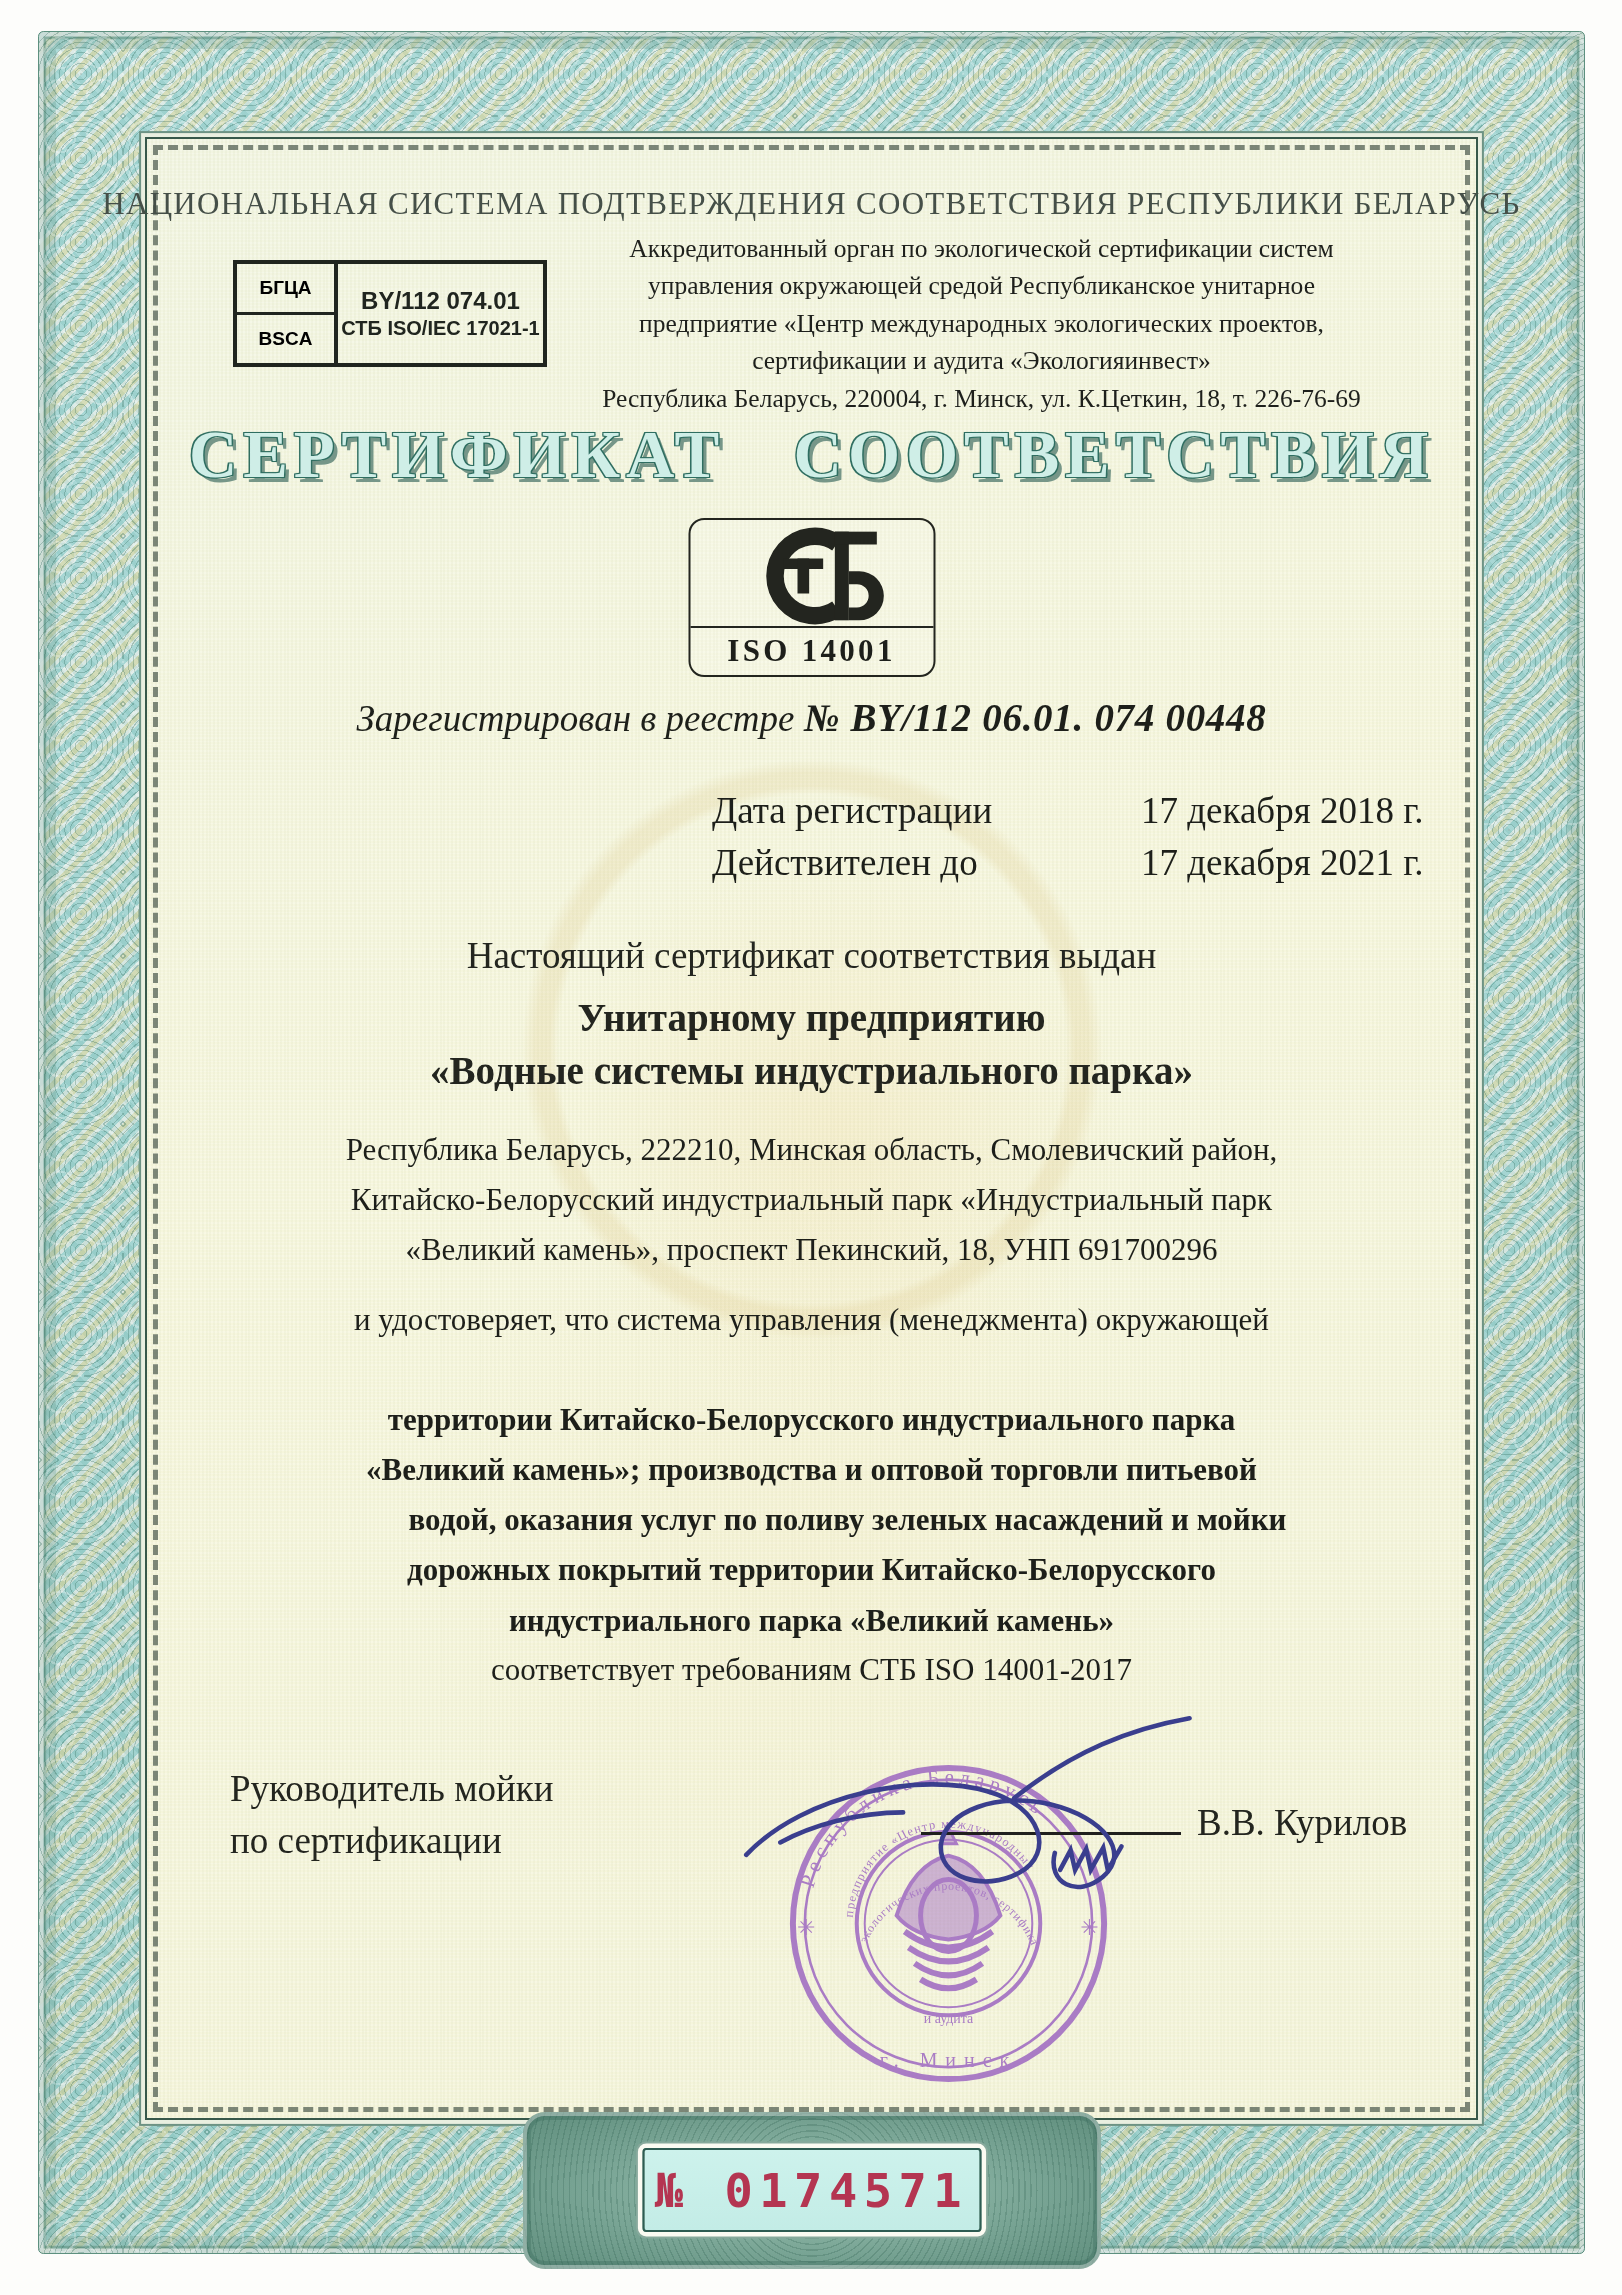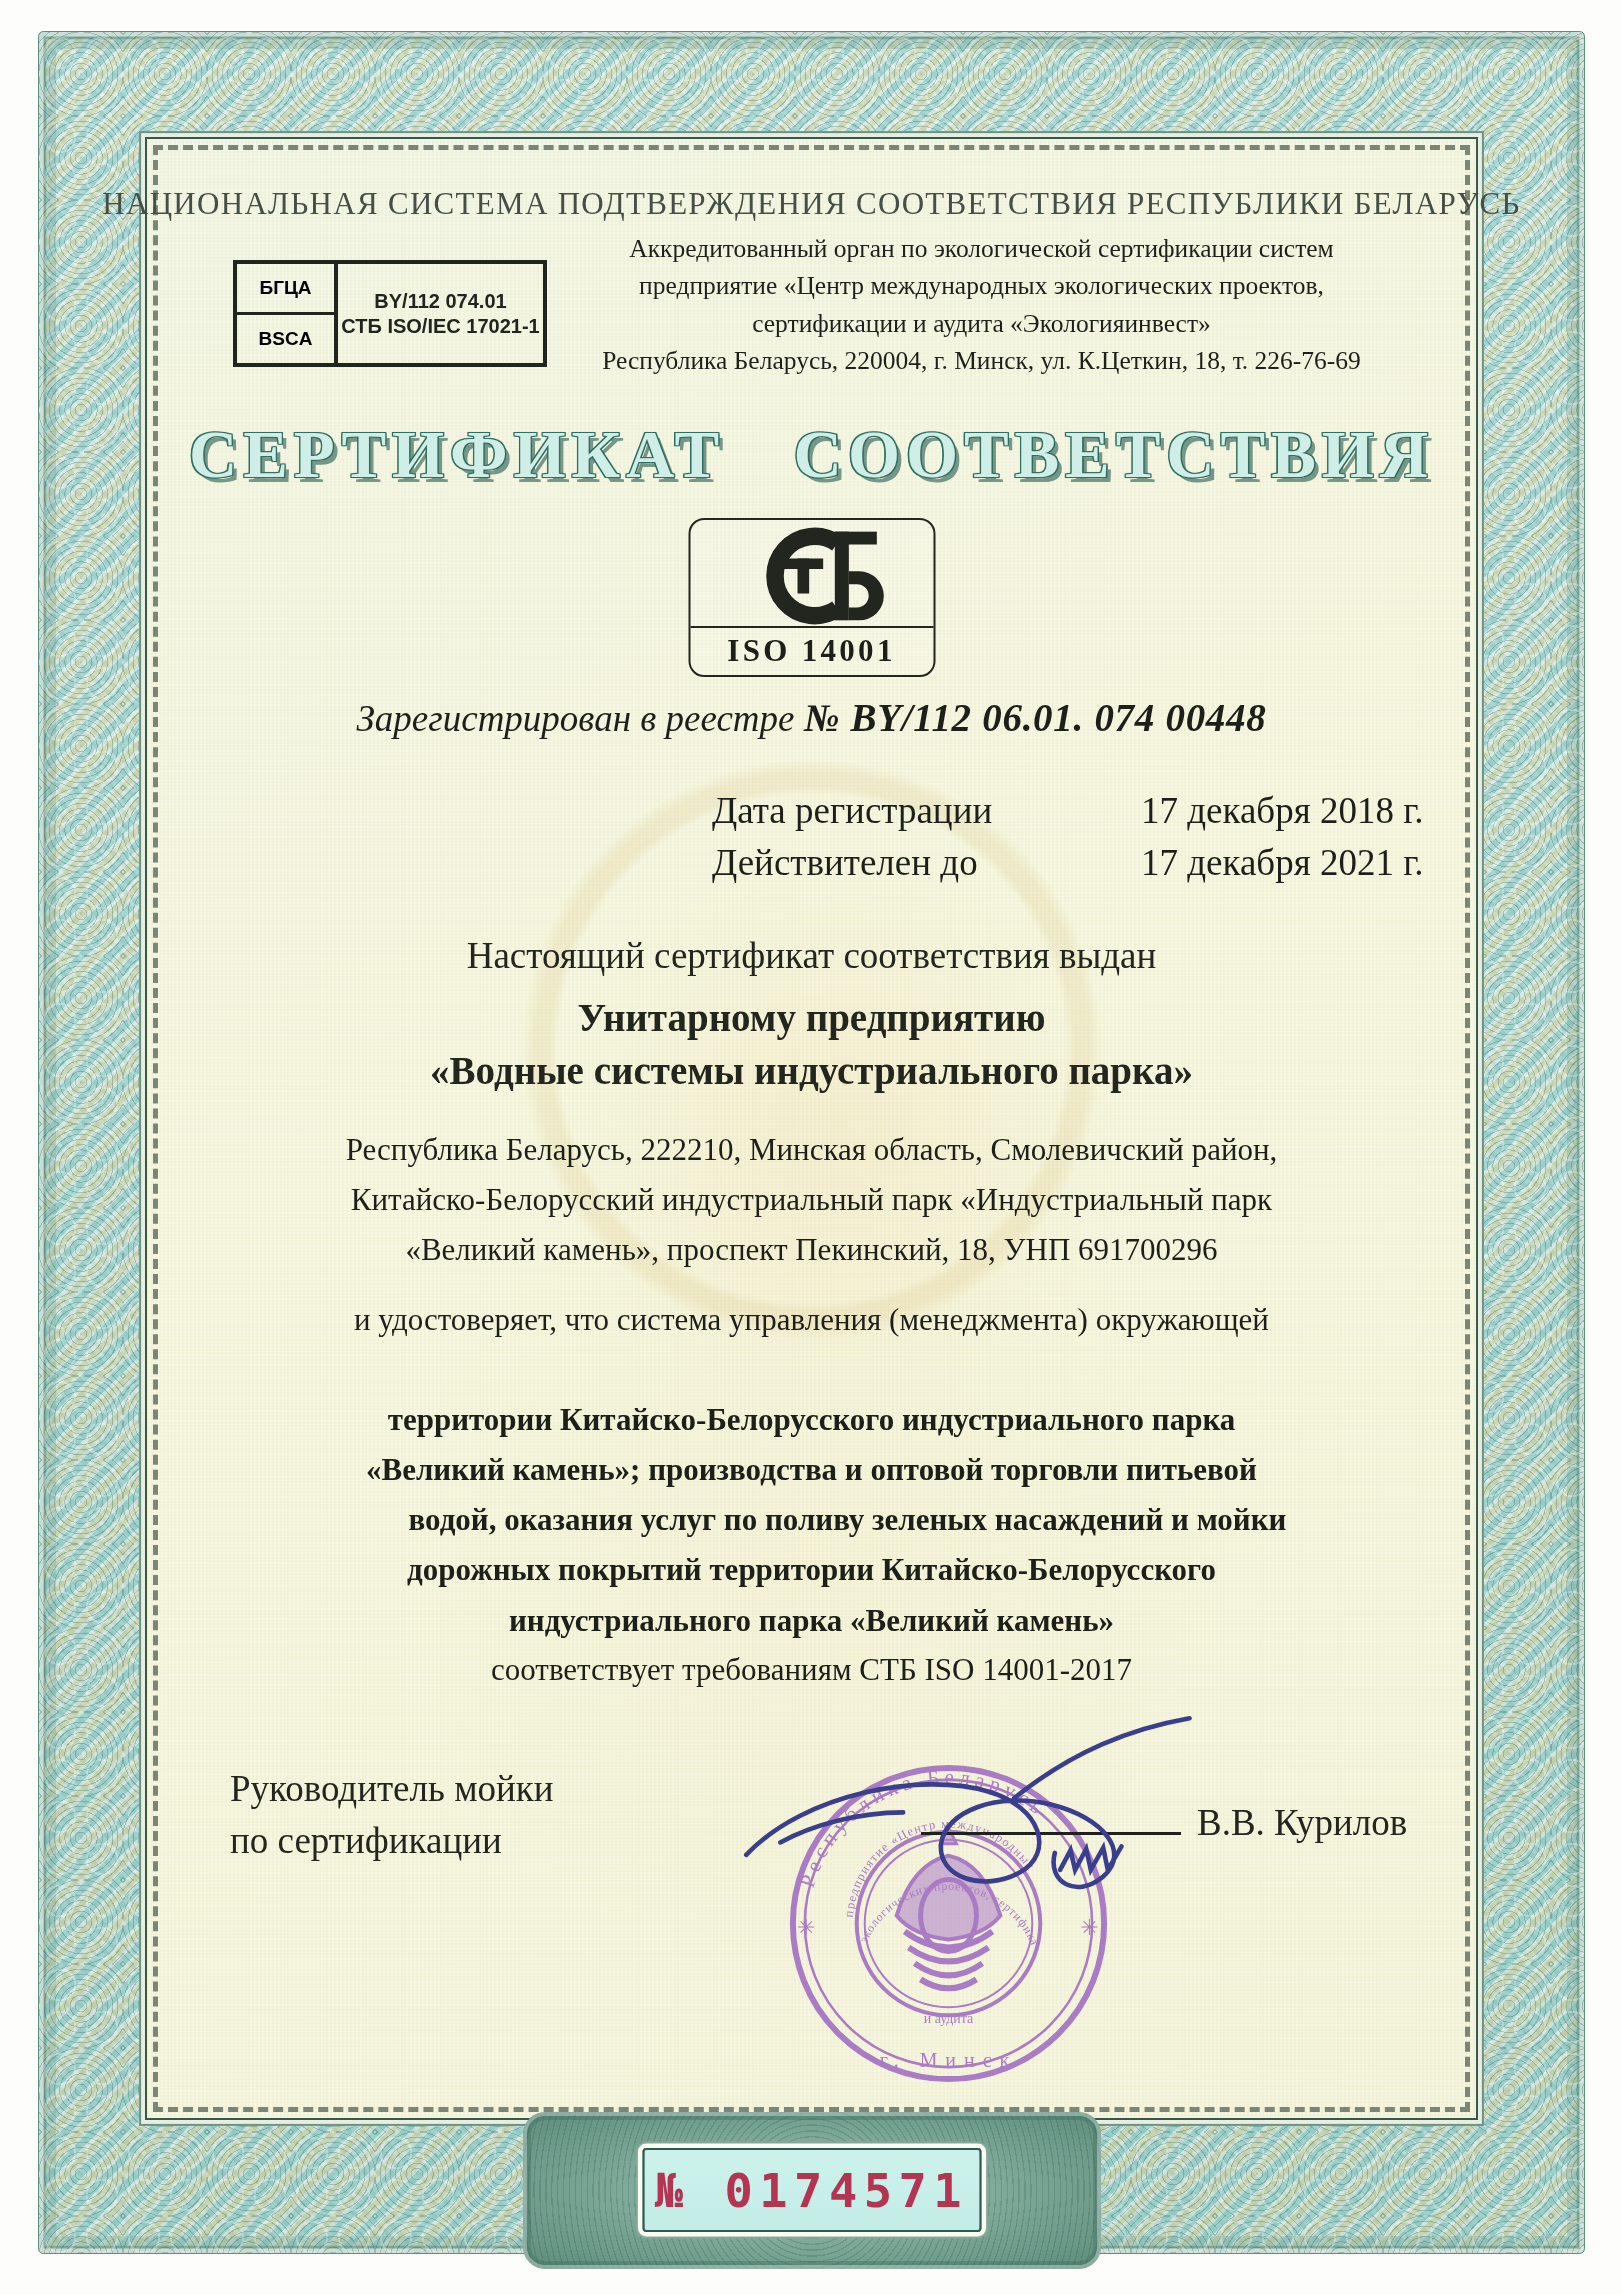--- a/index.html
+++ b/index.html
@@ -43,21 +43,21 @@
   .nat-header{top:186px;text-align:center;font-size:31px;letter-spacing:1.3px;color:#454f48;z-index:4;}
 
   
   .accr-box{position:absolute;left:233px;top:260px;width:306px;height:99px;z-index:4;
     border:4.6px solid #20251f;display:flex;font-family:"Liberation Sans",sans-serif;}
   .accr-left{width:97px;border-right:4.6px solid #20251f;display:flex;flex-direction:column;}
   .accr-cell{flex:1;display:flex;align-items:center;justify-content:center;font-weight:bold;font-size:19px;color:#000000;}
   .accr-cell.top{border-bottom:3.3px solid #20251f;}
   .accr-right{flex:1;display:flex;flex-direction:column;align-items:center;justify-content:center;
     font-weight:bold;color:#20251f;line-height:1.25;}
-  .accr-right .r1{font-size:20px;}
+  .accr-right .r1{font-size:24px;}
   .accr-right .r2{font-size:20px;}
   .accr-text{position:absolute;left:517px;top:230px;width:929px;z-index:4;text-align:center;
     font-size:25.5px;line-height:1.47;color:#1e201c;}
 
   
   .cert-title{top:416px;text-align:center;z-index:4;font-weight:bold;font-size:67px;
     letter-spacing:5.9px;word-spacing:46px;color:#cfeee7;
     text-shadow:
       -1.3px -1.3px 0 #2f6e61, 1.3px -1.3px 0 #2f6e61, -1.3px 1.3px 0 #2f6e61, 1.3px 1.3px 0 #2f6e61,
       0 0 2px #2f6e61, 4.6px 5.2px 0 rgba(104,140,126,.9);}
@@ -130,20 +130,21 @@
       <div class="accr-cell">BSCA</div>
     </div>
     <div class="accr-right">
       <div class="r1">BY/112 074.01</div>
       <div class="r2">СТБ ISO/IEC 17021-1</div>
     </div>
   </div>
 
   <div class="accr-text">
     <div>Аккредитованный орган по экологической сертификации систем</div>
+    <div>управления окружающей средой Республиканское унитарное</div>
     <div>предприятие «Центр международных экологических проектов,</div>
     <div>сертификации и аудита «Экологияинвест»</div>
     <div>Республика Беларусь, 220004, г. Минск, ул. К.Цеткин, 18, т. 226-76-69</div>
   </div>
 
   <div class="abs cert-title">СЕРТИФИКАТ СООТВЕТСТВИЯ</div>
 
   <div class="stb-box">
     <svg class="stb-mark" width="170" height="98" viewBox="0 0 140 84">
       <path d="M92 14 A34 34 0 1 0 92 70" fill="none" stroke="#23251f" stroke-width="15"></path>

